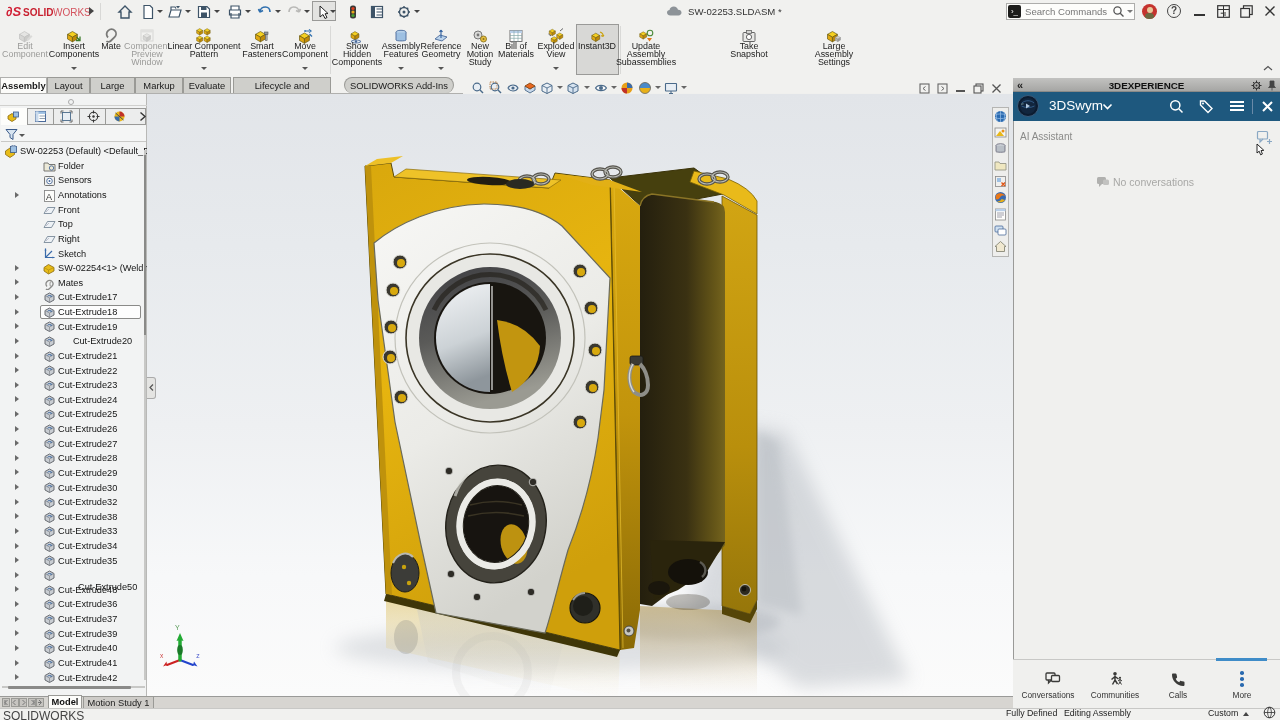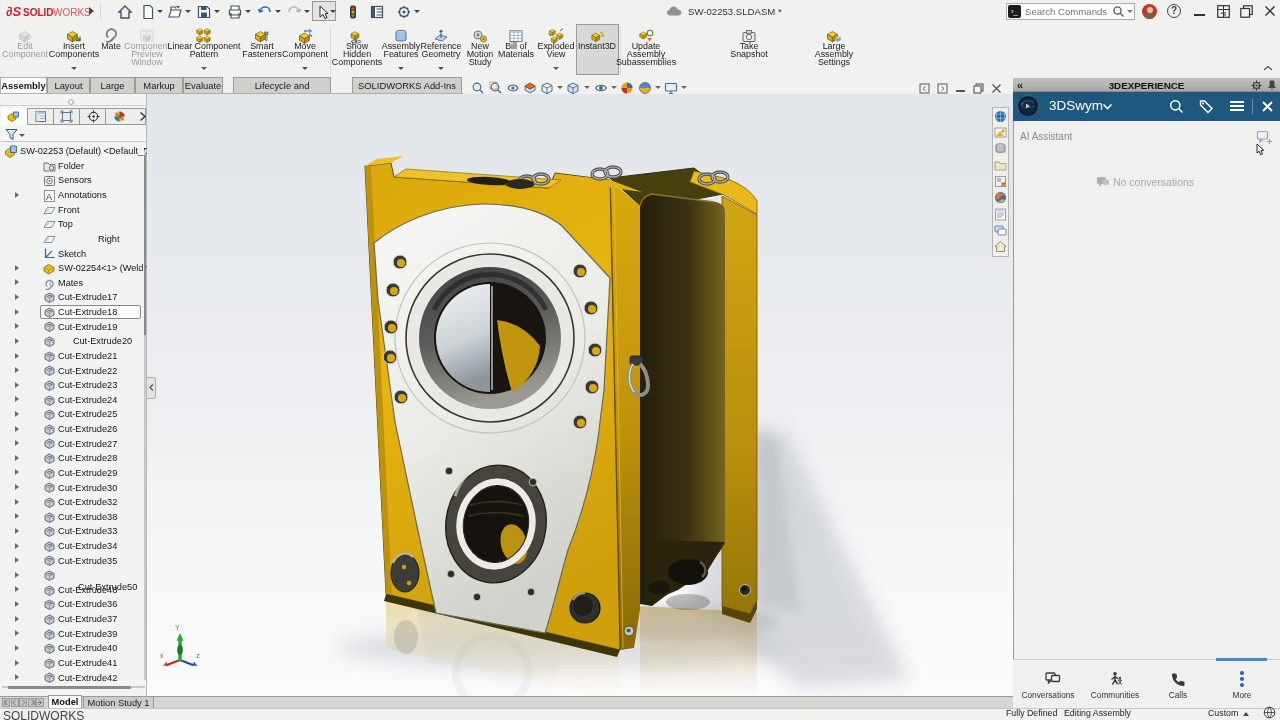--- a/index.html
+++ b/index.html
@@ -285,23 +285,23 @@
 Assembly
 Settings</div>
 <svg class="a" style="left:1262px;top:64px;" width="12" height="8" viewBox="0 0 12 8">
     <path d="M2 6 L6 2.5 L10 6" fill="none" stroke="#555" stroke-width="1.2"></path>
   </svg>
 <div class="a" style="left:0;top:77px;width:1280px;height:16px;background:#f1f1ef;"></div>
 <div class="tab" style="left:0px;width:47px;background:#fbfbf9;border-color:#b0b0ae;font-weight:bold;">Assembly</div>
 <div class="tab" style="left:47px;width:43px;">Layout</div>
 <div class="tab" style="left:90px;width:45px;">Large</div>
 <div class="tab" style="left:135px;width:48px;">Markup</div>
-<div class="tab" style="left:183px;width:40px;">Evaluate</div>
+<div class="tab" style="left:183px;width:48px;">Evaluate</div>
 <div class="tab" style="left:233px;width:98px;">Lifecycle and Collaboration</div>
-<div class="tab" style="left:352px;width:110px;">SOLIDWORKS Add-Ins</div>
+<div class="tab" style="left:344px;width:110px;border-radius:8px;">SOLIDWORKS Add-Ins</div>
 <div class="a" style="left:0;top:92.5px;width:463px;height:1px;background:#b0b0ae;"></div>
 <svg class="a" style="left:471px;top:81px;" width="14" height="14" viewBox="0 0 14 14">
     <circle cx="6" cy="6" r="3.8" fill="#e8eef4" stroke="#4a6a8a" stroke-width="1.2"></circle>
     <path d="M8.8 8.8 L12 12" stroke="#4a6a8a" stroke-width="1.4"></path>
   </svg>
 <svg class="a" style="left:489px;top:81px;" width="14" height="14" viewBox="0 0 14 14">
     <circle cx="6" cy="6" r="3.8" fill="#e8eef4" stroke="#4a6a8a" stroke-width="1.2"></circle>
     <path d="M8.8 8.8 L12 12" stroke="#4a6a8a" stroke-width="1.4"></path>
     <rect x="1" y="1" width="7" height="7" fill="none" stroke="#b06a2a" stroke-width="0.8" stroke-dasharray="1.5 1"></rect>
   </svg>
@@ -636,21 +636,21 @@
 <div class="treerow" style="left:58px;top:204.7px;width:89px;overflow:hidden;white-space:nowrap;">Front</div>
 <svg class="a" style="left:43px;top:218.1px;" width="13" height="13" viewBox="0 0 13 13">
     <path d="M1 9.5 L4.5 3.5 L12 3.5 L8.5 9.5 Z" fill="#eef2f6" stroke="#7a8a9a" stroke-width="0.9"></path>
     <path d="M3 8 L6 5" stroke="#aab" stroke-width="0.7"></path>
   </svg>
 <div class="treerow" style="left:58px;top:219.3px;width:89px;overflow:hidden;white-space:nowrap;">Top</div>
 <svg class="a" style="left:43px;top:232.7px;" width="13" height="13" viewBox="0 0 13 13">
     <path d="M1 9.5 L4.5 3.5 L12 3.5 L8.5 9.5 Z" fill="#eef2f6" stroke="#7a8a9a" stroke-width="0.9"></path>
     <path d="M3 8 L6 5" stroke="#aab" stroke-width="0.7"></path>
   </svg>
-<div class="treerow" style="left:58px;top:233.9px;width:89px;overflow:hidden;white-space:nowrap;margin-left:40px;">Right</div>
+<div class="treerow" style="left:58px;top:233.9px;width:89px;overflow:hidden;white-space:nowrap;">Right</div>
 <svg class="a" style="left:43px;top:247.3px;" width="13" height="13" viewBox="0 0 13 13">
     <path d="M2.5 1.5 L2.5 10.5 L11.5 10.5 M2.5 10.5 L9 4" fill="none" stroke="#3a6aaa" stroke-width="1.2"></path>
     <path d="M2.5 1.5 L1.5 3.5 L3.5 3.5 Z M11.5 10.5 L9.5 9.5 L9.5 11.5 Z" fill="#3a6aaa"></path>
   </svg>
 <div class="treerow" style="left:58px;top:248.5px;width:89px;overflow:hidden;white-space:nowrap;">Sketch</div>
 <div class="exp" style="left:15px;top:264.8px;"></div>
 <svg class="a" style="left:43px;top:262.0px;" width="13" height="13" viewBox="0 0 13 13">
     <path d="M1 5.5 L5.5 2.5 L11 5.5 L11 9 L5.5 12 L1 9 Z" fill="#e8bc18" stroke="#8a6a10" stroke-width="0.8"></path>
     <path d="M1 5.5 L5.5 8 L11 5.5 M5.5 8 L5.5 12" fill="none" stroke="#b08c10" stroke-width="0.7"></path>
   </svg>

